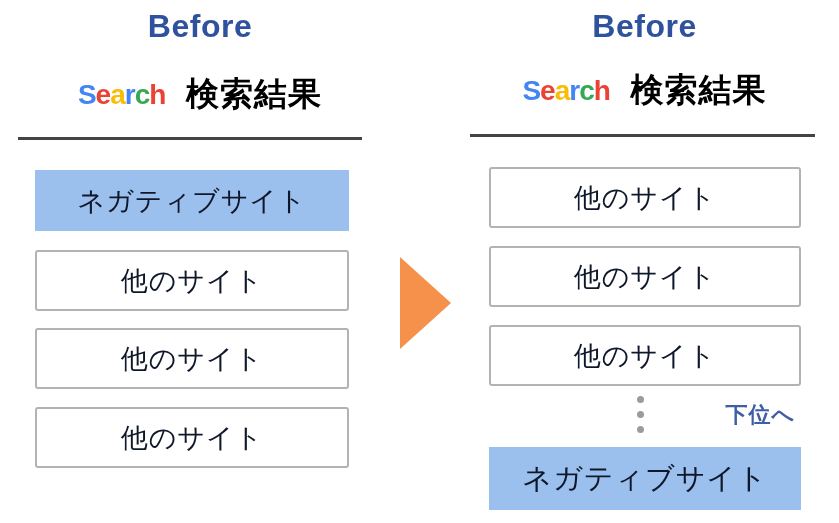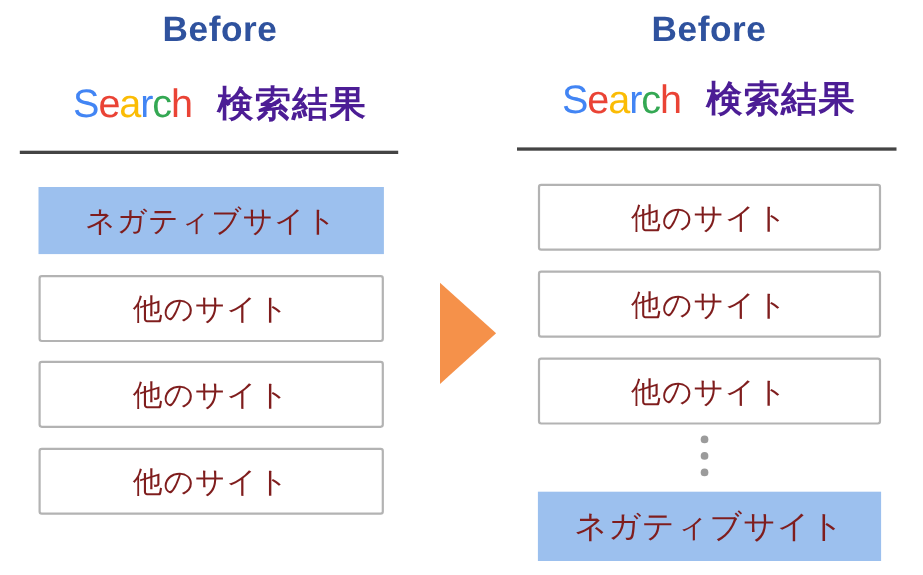--- a/index.html
+++ b/index.html
@@ -41,30 +41,30 @@
     position: absolute;
     left: 0;
     width: 100%;
     text-align: center;
     white-space: nowrap;
   }
   .panel.left  .search-header { top: 72px; }
   .panel.right .search-header { top: 68px; }
 
   .search-word {
-    font-size: 36px;
-    font-weight: normal;
+    font-size: 28px;
+    font-weight: bold;
     letter-spacing: -1px;
     vertical-align: middle;
   }
   .search-word span { display: inline; }
   .jp-label {
     font-size: 33px;
     font-weight: bold;
-    color: #4c1d95;
+    color: #000000;
     vertical-align: middle;
     margin-left: 14px;
     letter-spacing: 1px;
   }
 
   .divider {
     position: absolute;
     height: 3px;
     background: #444444;
   }
@@ -77,21 +77,21 @@
     width: 100%;
   }
 
   .result-box {
     position: absolute;
     box-sizing: border-box;
     display: flex;
     align-items: center;
     justify-content: center;
     font-size: 27px;
-    color: #7f1d1d;
+    color: #0f172a;
     letter-spacing: 1px;
   }
   .result-box.plain {
     background: #ffffff;
     border: 2px solid #b3b3b3;
     border-radius: 3px;
     text-align: center;
   }
   .result-box.negative {
     background: #9cc0ee;
@@ -198,17 +198,18 @@
     <div class="result-box plain r0">他のサイト</div>
     <div class="result-box plain r1">他のサイト</div>
     <div class="result-box plain r2">他のサイト</div>
 
     <div class="demote-row">
       <span class="ellipsis-dots">
         <i></i>
           <i></i>
           <i></i>
       </span>
+      <span class="demote-label">下位へ</span>
     </div>
 
     <div class="result-box negative r3">ネガティブサイト</div>
   </div>
 </div>
 
 </body></html>

